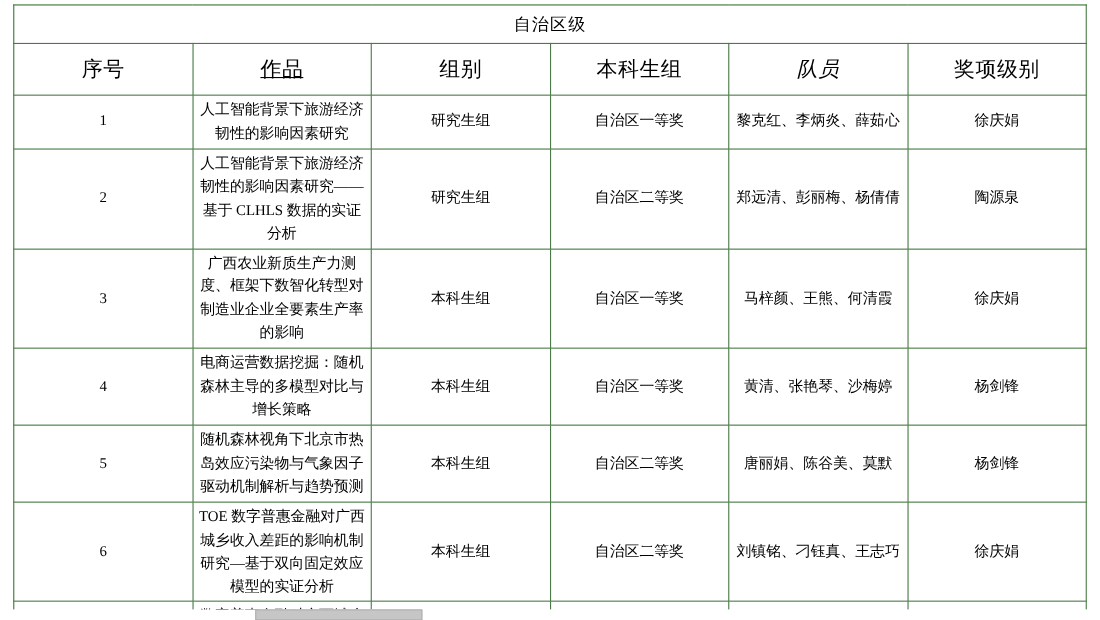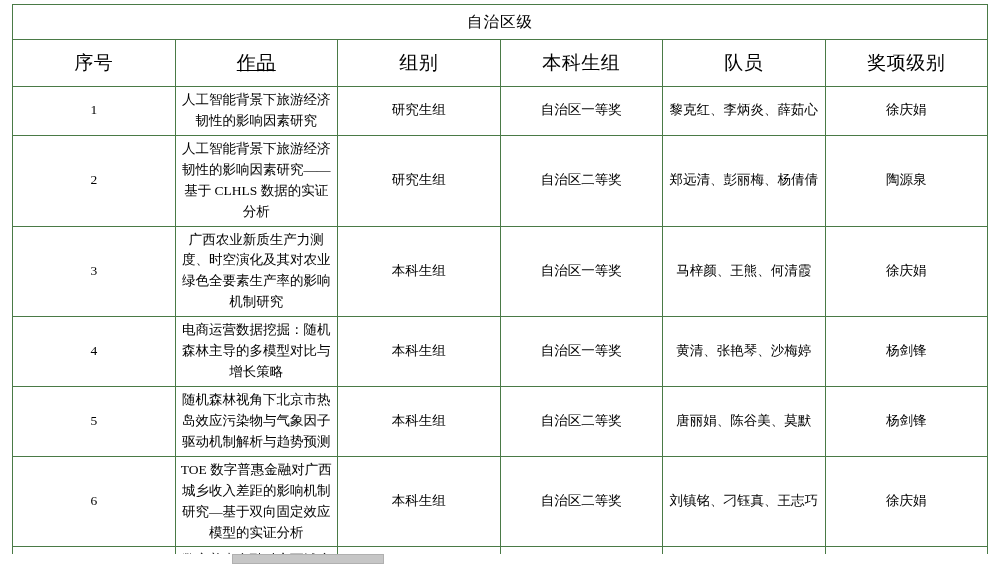--- a/index.html
+++ b/index.html
@@ -50,21 +50,21 @@
     letter-spacing: 0.5px;
   }
   .body-row td {
     font-size: 13.5px;
     line-height: 1.55;
   }
   .col-seq   { width: 58px; }
   .col-work  { width: 400px; text-decoration: underline; }
   .col-group { width: 92px; }
   .col-award { width: 128px; }
-  .col-team  { width: 180px; }
+  .col-team  { width: 180px; font-style: italic; }
   .col-teach { width: 118px; }
   .cell-seq { font-size: 13px; }
   .cell-work { padding-left: 8px; padding-right: 8px; }
   .bottom-strip {
     position: absolute;
     left: 0;
     bottom: 0;
     width: 1000px;
     height: 10px;
     background: #ffffff;
@@ -124,21 +124,21 @@
         <tr class="body-row">
           <td class="cell-seq">2</td>
           <td class="cell-work">人工智能背景下旅游经济韧性的影响因素研究——基于 CLHLS 数据的实证分析</td>
           <td>研究生组</td>
           <td>自治区二等奖</td>
           <td>郑远清、彭丽梅、杨倩倩</td>
           <td>陶源泉</td>
         </tr>
         <tr class="body-row">
           <td class="cell-seq">3</td>
-          <td class="cell-work">广西农业新质生产力测度、时空演化及其对农业绿色全要素生产率的影响机制研究</td>
+          <td class="cell-work">广西农业新质生产力测度、框架下数智化转型对制造业企业全要素生产率的影响</td>
           <td>本科生组</td>
           <td>自治区一等奖</td>
           <td>马梓颜、王熊、何清霞</td>
           <td>徐庆娟</td>
         </tr>
         <tr class="body-row">
           <td class="cell-seq">4</td>
           <td class="cell-work">电商运营数据挖掘：随机森林主导的多模型对比与增长策略</td>
           <td>本科生组</td>
           <td>自治区一等奖</td>

